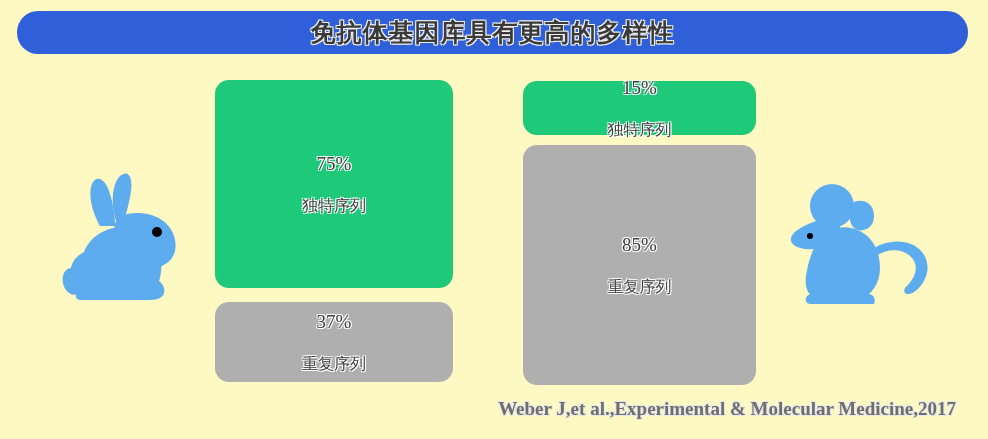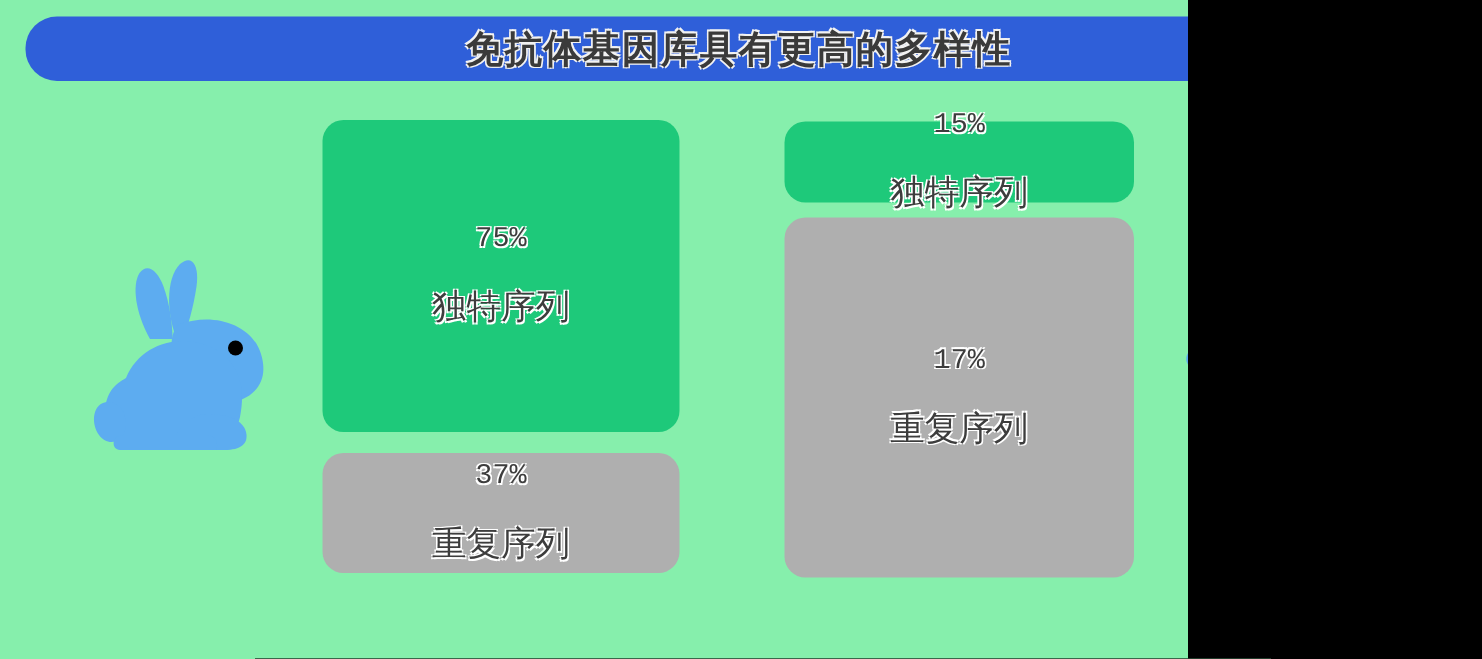--- a/index.html
+++ b/index.html
@@ -2,25 +2,25 @@
 <html><head>
 <meta charset="utf-8">
 <style>
   html, body {
     margin: 0;
     padding: 0;
     background: #000000;
   }
   #slide {
     position: relative;
-    width: 792px;
+    width: 988px;
     height: 439px;
-    background: #86efac;
+    background: #fef9c3;
     overflow: hidden;
-    font-family: Liberation Mono, monospace;
+    font-family: Liberation Serif, serif;
   }
 
   
   #title-bar {
     position: absolute;
     left: 17px;
     top: 11px;
     width: 951px;
     height: 43px;
     background: #2f5fd9;
@@ -60,21 +60,21 @@
     color: #3d3d3d;
     text-shadow:
       -1px -1px 0 #ffffff,
        1px -1px 0 #ffffff,
       -1px  1px 0 #ffffff,
        1px  1px 0 #ffffff;
     white-space: nowrap;
     line-height: 1.25;
   }
   .bar-pct   { font-size: 19px; }
-  .bar-label { font-size: 23px; }
+  .bar-label { font-size: 16px; }
 
   
   #bar-rabbit-unique    { left: 215px; top: 80px;  width: 238px; height: 208px; }
   #bar-rabbit-duplicate { left: 215px; top: 302px; width: 238px; height: 80px;  }
   
   #bar-mouse-unique     { left: 523px; top: 81px;  width: 233px; height: 54px;  }
   #bar-mouse-duplicate  { left: 523px; top: 145px; width: 233px; height: 240px; }
 
   
   #rabbit-icon { position: absolute; left: 60px;  top: 164px; width: 130px; height: 148px; }
@@ -137,21 +137,21 @@
     <span class="bar-pct">37%</span>
     <span class="bar-label">重复序列</span>
   </div>
 
   <div class="bar green" id="bar-mouse-unique">
     <span class="bar-pct">15%</span>
     <span class="bar-label">独特序列</span>
   </div>
 
   <div class="bar gray" id="bar-mouse-duplicate">
-    <span class="bar-pct">17%</span>
+    <span class="bar-pct">85%</span>
     <span class="bar-label">重复序列</span>
   </div>
 
   <div id="mouse-icon">
     <svg viewBox="0 0 148 130" width="148" height="130" aria-hidden="true">
       <g fill="#5dacf0">
 
         <circle cx="44" cy="24" r="22"></circle>
 
         <path d="M66 20 C76 16 86 22 86 34 C86 44 78 50 70 48 C62 46 58 34 66 20 Z"></path>
@@ -163,14 +163,15 @@
         <path d="M32 84 C46 78 62 84 68 98 C72 108 68 116 60 118 L34 118 C24 118 22 104 26 94 Z" fill="#5dacf0"></path>
 
         <path d="M24 112 L80 112 C86 112 88 118 86 122 L22 122 C16 122 16 112 24 112 Z"></path>
 
         <path d="M86 66 C104 56 124 58 134 70 C144 82 140 100 126 110 C120 114 114 112 117 106 C128 96 131 84 124 76 C116 66 100 66 88 74 C82 78 80 70 86 66 Z"></path>
       </g>
       <circle cx="22" cy="54" r="3" fill="#000000"></circle>
     </svg>
   </div>
 
+  <div id="citation">Weber J,et al.,Experimental &amp; Molecular Medicine,2017</div>
 
 </div>
 
 </body></html>

